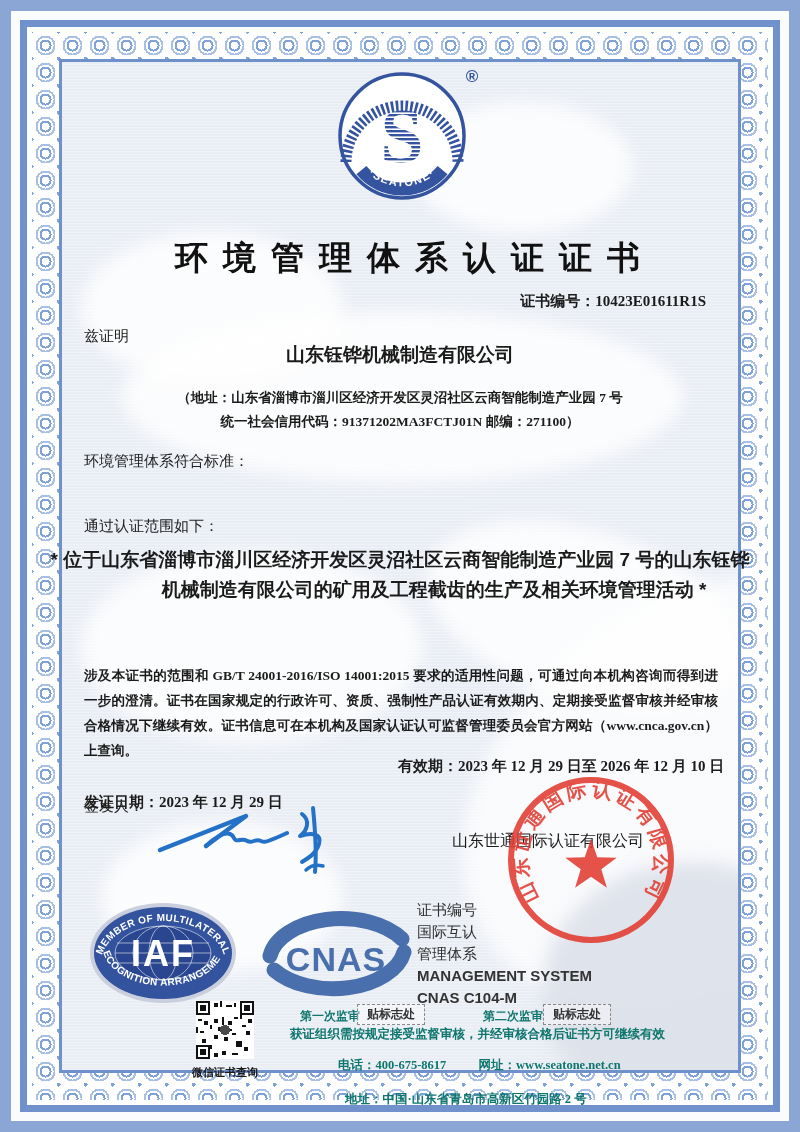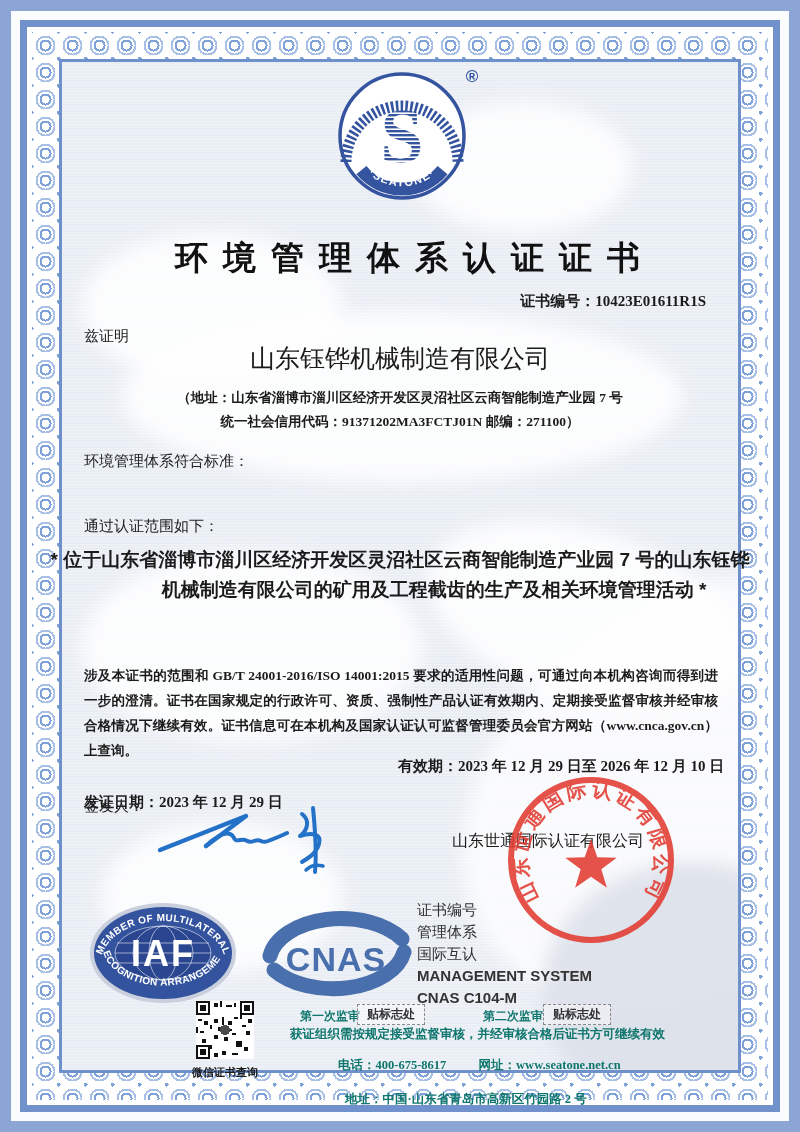--- a/index.html
+++ b/index.html
@@ -22,21 +22,21 @@
   
   .wm{position:absolute;border-radius:50%;background:#ffffff;filter:blur(9px);opacity:.85;}
   .wm.gray{background:#dde1ea;opacity:.9;}
   
   .el{position:absolute;z-index:3;}
   .ctr{left:0;width:800px;text-align:center;}
   
   .title{font-size:33px;font-weight:700;letter-spacing:15px;padding-left:15px;color:#111;}
   .certno{font-size:15px;font-weight:700;}
   .lbl{font-size:15px;color:#222;}
-  .company{font-size:25px;font-weight:400;font-family:"Liberation Sans","DejaVu Sans",sans-serif;}
+  .company{font-size:19px;font-weight:700;font-family:"Liberation Sans","DejaVu Sans",sans-serif;}
   .addr{font-size:13.5px;font-weight:700;}
   .standard{font-size:23px;letter-spacing:1.5px;font-family:"Liberation Sans","DejaVu Sans",sans-serif;color:#161616;}
   .scope{font-size:19px;font-weight:700;font-family:"Liberation Sans","DejaVu Sans",sans-serif;}
   .note{font-size:13.5px;font-weight:600;line-height:1.85;text-align:justify;}
   .dates{font-size:15px;font-weight:600;}
   .issuer{font-size:16px;}
   .accr{font-size:15px;line-height:22px;color:#2f2f2f;font-family:"Liberation Sans","DejaVu Sans",sans-serif;}
   .accr .b{font-weight:700;color:#333;}
   .ftsm{font-size:12px;font-weight:700;color:#0f766e;}
   .sticker{border:1px dashed #8a8a8a;padding:1px 9px;font-size:12px;font-weight:700;color:#333;background:rgba(255,255,255,.4);}
@@ -157,22 +157,22 @@
   <svg class="el" style="left:260px;top:908px;" width="152" height="90" viewBox="0 0 152 90">
     <g stroke="#4a6fad" stroke-width="15" stroke-linecap="round" fill="none">
       <path d="M10,48 A72,44 0 0 1 142,31"></path>
       <path d="M144,44 A72,44 0 0 1 14,62"></path>
     </g>
     <text x="76" y="63" font-size="34" font-weight="bold" fill="#4a6fad" text-anchor="middle" letter-spacing="1">CNAS</text>
   </svg>
 
   <div class="el accr" style="left:417px;top:899px;">
     <span style="display:block;">证书编号</span>
+    <span style="display:block;">国际互认</span>
     <span style="display:block;">管理体系</span>
-    <span style="display:block;">国际互认</span>
     <span style="display:block;" class="b">MANAGEMENT SYSTEM</span>
     <span style="display:block;" class="b">CNAS C104-M</span>
   </div>
 
   <svg class="el" style="left:196px;top:1001px;" width="58" height="58" viewBox="0 0 29 29" shape-rendering="crispEdges">
     <rect width="29" height="29" fill="#ffffff"></rect>
     <g fill="#111111">
       <rect x="0" y="0" width="7" height="7"></rect>
         <rect x="22" y="0" width="7" height="7"></rect>
         <rect x="0" y="22" width="7" height="7"></rect>

